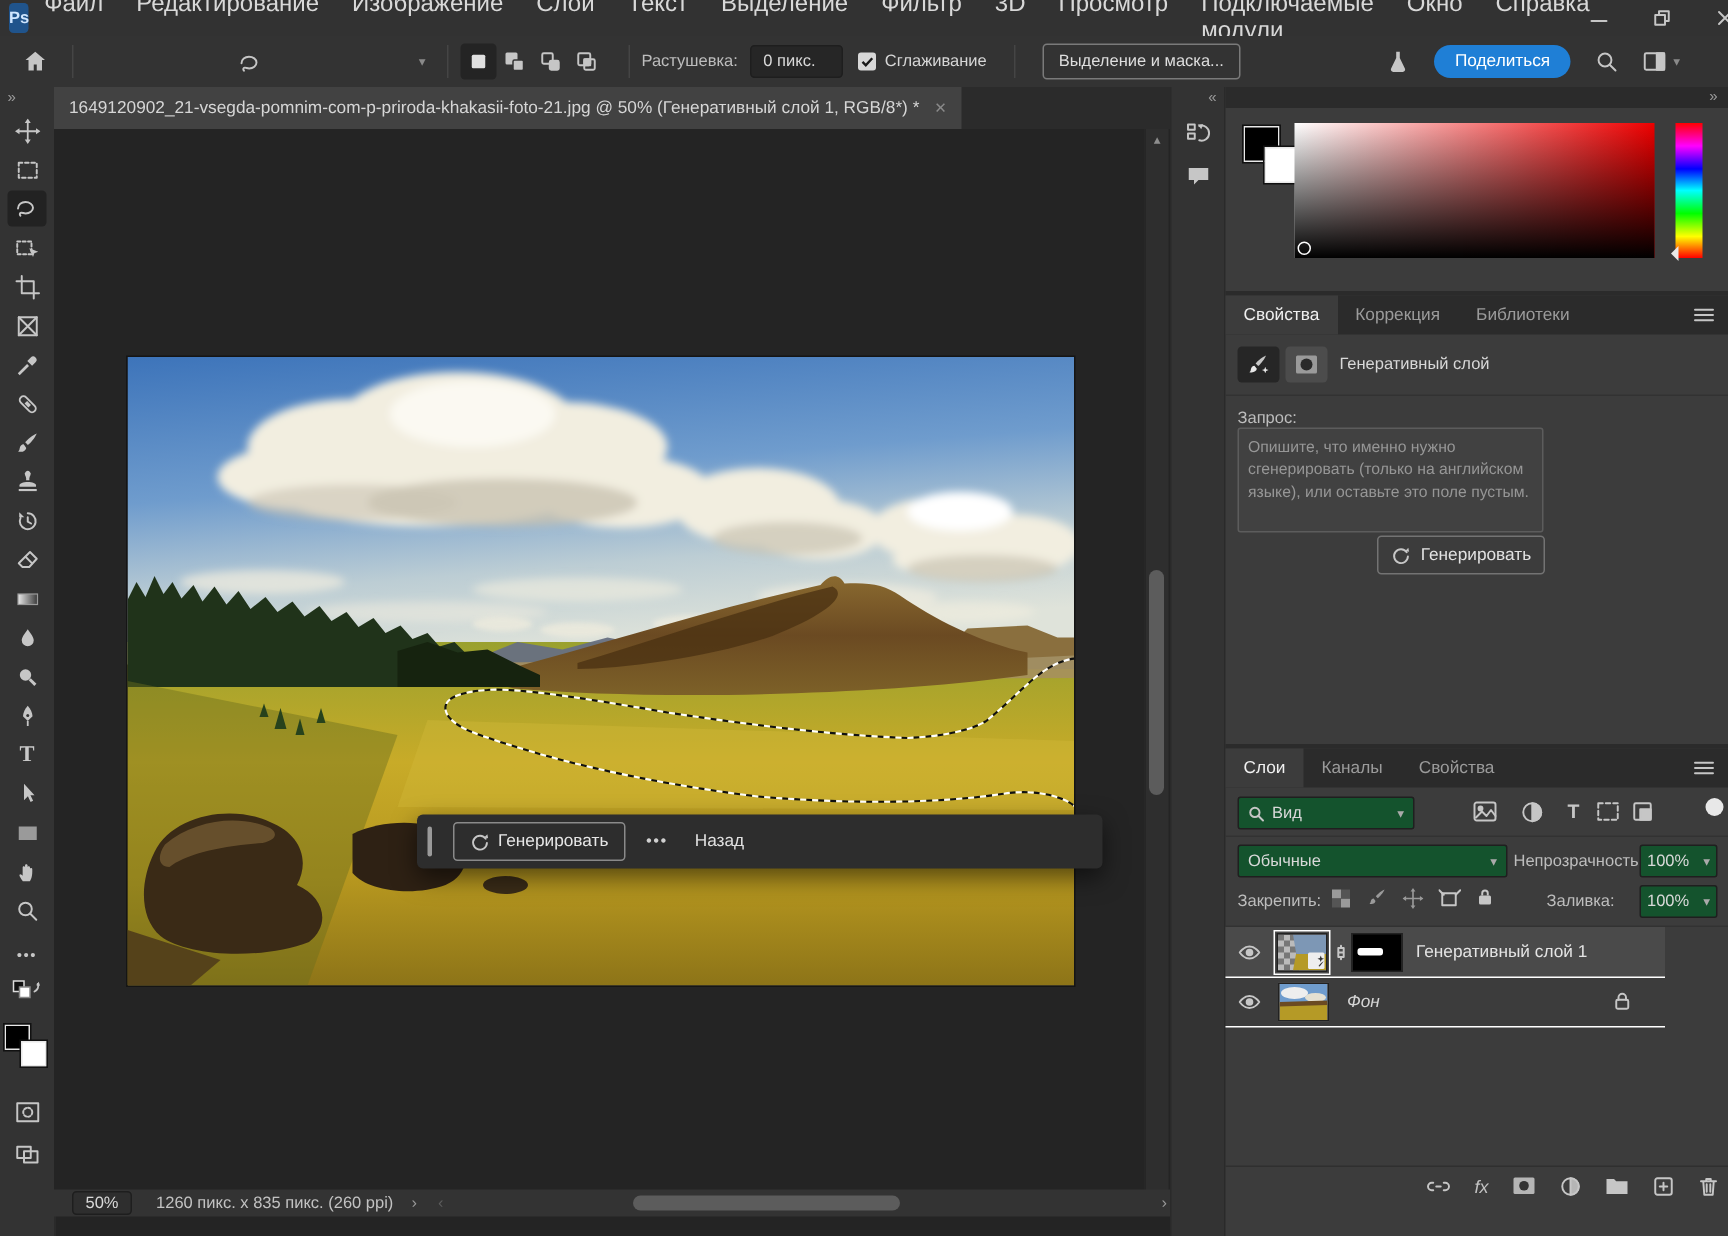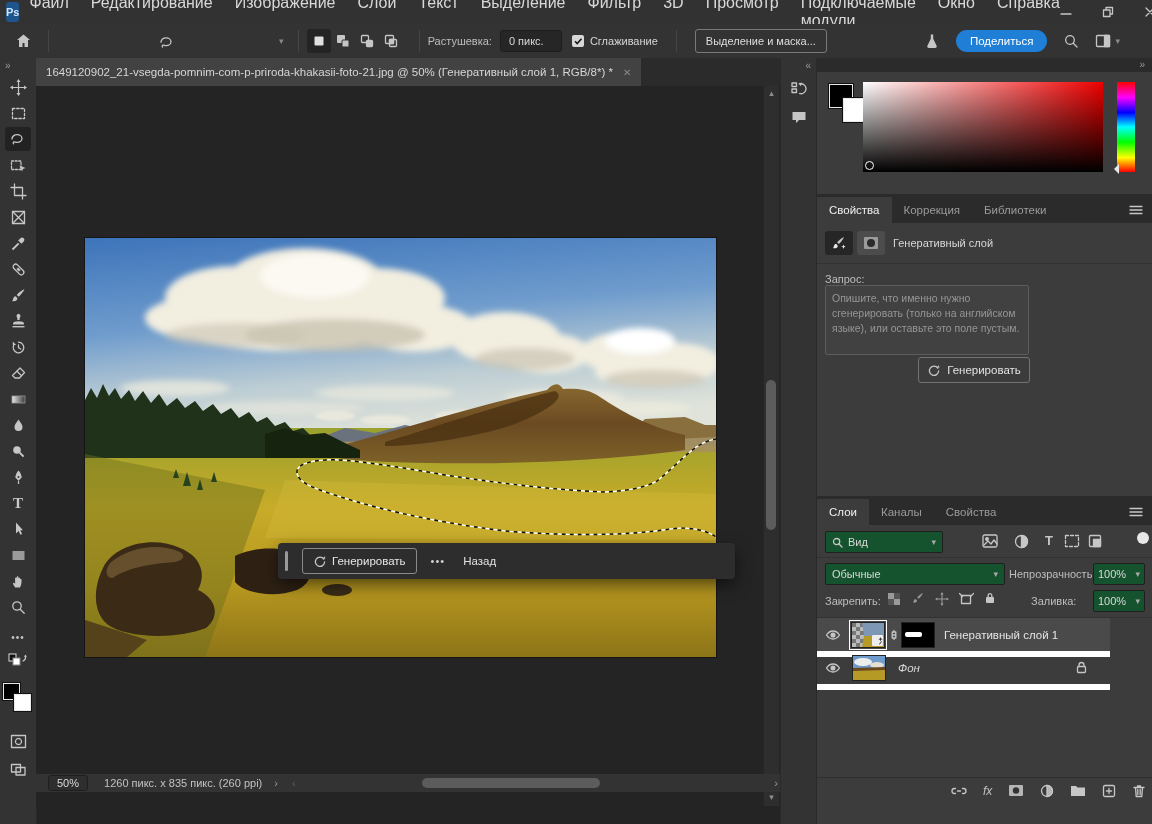--- a/index.html
+++ b/index.html
@@ -27,21 +27,21 @@
   .outbtn{border:1px solid #7a7a7a;border-radius:3px;height:22px;display:flex;align-items:center;padding:0 10px;color:#dedede}
   .sharebtn{background:#1f7fd6;color:#fff;border-radius:12px;height:22px;display:flex;align-items:center;padding:0 14px;font-size:11.5px}
   
   .toolstrip{left:0;top:58px;width:36px;height:766px;background:#333;border-right:1px solid #2a2a2a}
   .tool{width:26px;height:24px;margin:2px auto 0;display:flex;align-items:center;justify-content:center;border-radius:3px}
   .tool.selected{background:#222}
   
   .tabbar{left:36px;top:58px;width:744px;height:28px;background:#2b2b2b;border-bottom:1px solid #242424;display:flex}
   .doctab{background:#424242;height:28px;display:flex;align-items:center;padding:0 10px;gap:10px;color:#d6d6d6;font-size:11.5px}
   .canvas{left:36px;top:86px;width:744px;height:720px;background:#242424;overflow:hidden}
-  .statusbar{left:36px;top:774px;width:1116px;height:18px;background:#333;display:flex;align-items:center;color:#c2c2c2}
+  .statusbar{left:36px;top:793px;width:1116px;height:18px;background:#333;display:flex;align-items:center;color:#c2c2c2}
   .photo{left:49px;top:152px;width:631px;height:419px;box-shadow:0 0 0 1px rgba(0,0,0,.4)}
   
   .vscroll{left:763px;top:86px;width:15px;height:720px;background:#2e2e2e;border-left:1px solid #262626}
   .vthumb{left:2px;top:294px;width:10px;height:150px;background:#5c5c5c;border-radius:5px}
   .scroll-arrow{color:#8d8d8d;font-size:9px;text-align:center;width:15px}
   
   .genbar{left:242px;top:457px;width:457px;height:36px;background:#2d2d2d;border-radius:4px;
     box-shadow:0 6px 16px rgba(0,0,0,.55);display:flex;align-items:center}
   .genbar .grip{width:3px;height:20px;background:#9a9a9a;border-radius:2px;margin:0 6px 0 7px}
   .geninput{width:232px;height:24px;background:#2f2f2f;border:1.5px solid #3d84d8;border-radius:2px;
@@ -59,21 +59,21 @@
   .hamb{margin-left:auto;padding:0 10px;align-self:center}
   .panelsep{height:3px;background:#2b2b2b}
   .field{background:#14532d;border:1px solid #1f1f1f;border-radius:2px;height:20px;display:flex;align-items:center;padding:0 6px;color:#d9d9d9}
   .chev{color:#aaa;font-size:9px;margin-left:auto;padding-left:6px}
   .lbl{color:#bdbdbd}
   .textarea{background:#414141;border:1px solid #5c5c5c;border-radius:2px;color:#e0e0e0;resize:none;
     font-family:inherit;font-size:10.5px;line-height:1.45;padding:5px 6px;outline:none}
   .textarea::placeholder{color:#969696}
   .pbtn{border:1px solid #737373;border-radius:3px;height:24px;display:flex;align-items:center;justify-content:center;gap:7px;color:#e2e2e2;font-size:11.5px}
   .iconbtn{width:28px;height:24px;border-radius:3px;display:flex;align-items:center;justify-content:center}
-  .layerrow{position:absolute;left:0;width:293px;height:33px;display:flex;align-items:center;border-bottom:6px solid #ffffff}
+  .layerrow{position:absolute;left:0;width:293px;height:33px;display:flex;align-items:center;border-bottom:1px solid #ffffff}
   .thumb{width:36px;height:26px;border:1px solid #222;background:#888;overflow:hidden}
   .fg-bg{position:relative;width:30px;height:30px;margin:14px auto 0}
   .sw{position:absolute;width:15px;height:15px;border:1px solid #e8e8e8;outline:1px solid #111}
   .dim{color:#8a8a8a}
 </style>
 </head>
 <body>
 
 <div class="abs titlebar">
   <div class="pslogo">

